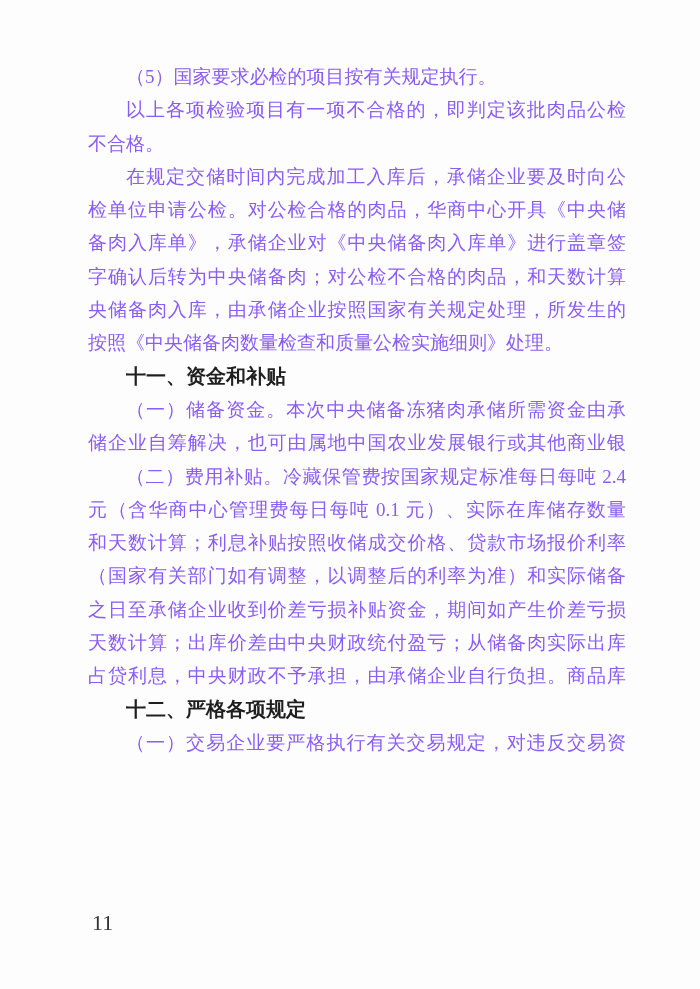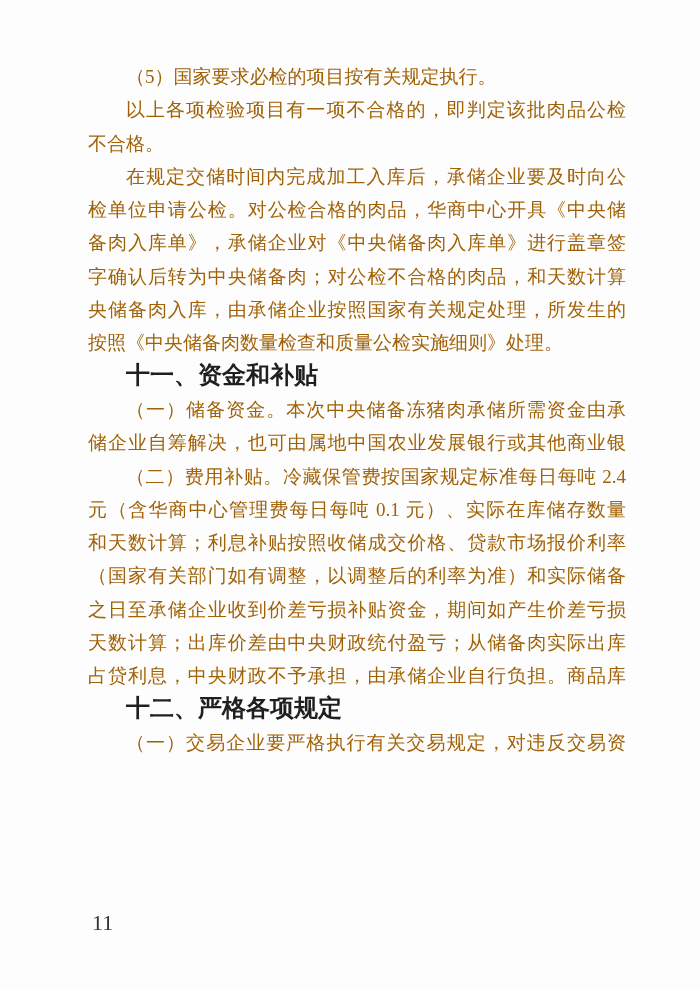--- a/index.html
+++ b/index.html
@@ -18,36 +18,36 @@
   .text-block {
     position: absolute;
     left: 88px;
     top: 60px;
     width: 538px;
   }
   .line {
     font-size: 19px;
     line-height: 33.3px;
     height: 33.3px;
-    color: #a16207;
+    color: #8b5cf6;
     text-align: justify;
     text-align-last: justify;
     font-family: "Liberation Serif", "DejaVu Serif", serif;
     letter-spacing: 0;
   }
   .line.para-end {
     text-align-last: left;
   }
   .line.indent {
     text-indent: 38px;
   }
   .line.heading {
-    font-family: Liberation Mono, monospace;
+    font-family: Liberation Serif, serif;
     font-weight: 700;
-    font-size: 24px;
+    font-size: 20px;
     color: #1f1f1f;
     text-align-last: left;
   }
   .page-number {
     position: absolute;
     left: 92px;
     top: 908px;
     font-size: 22px;
     line-height: 30px;
     color: #333333;

